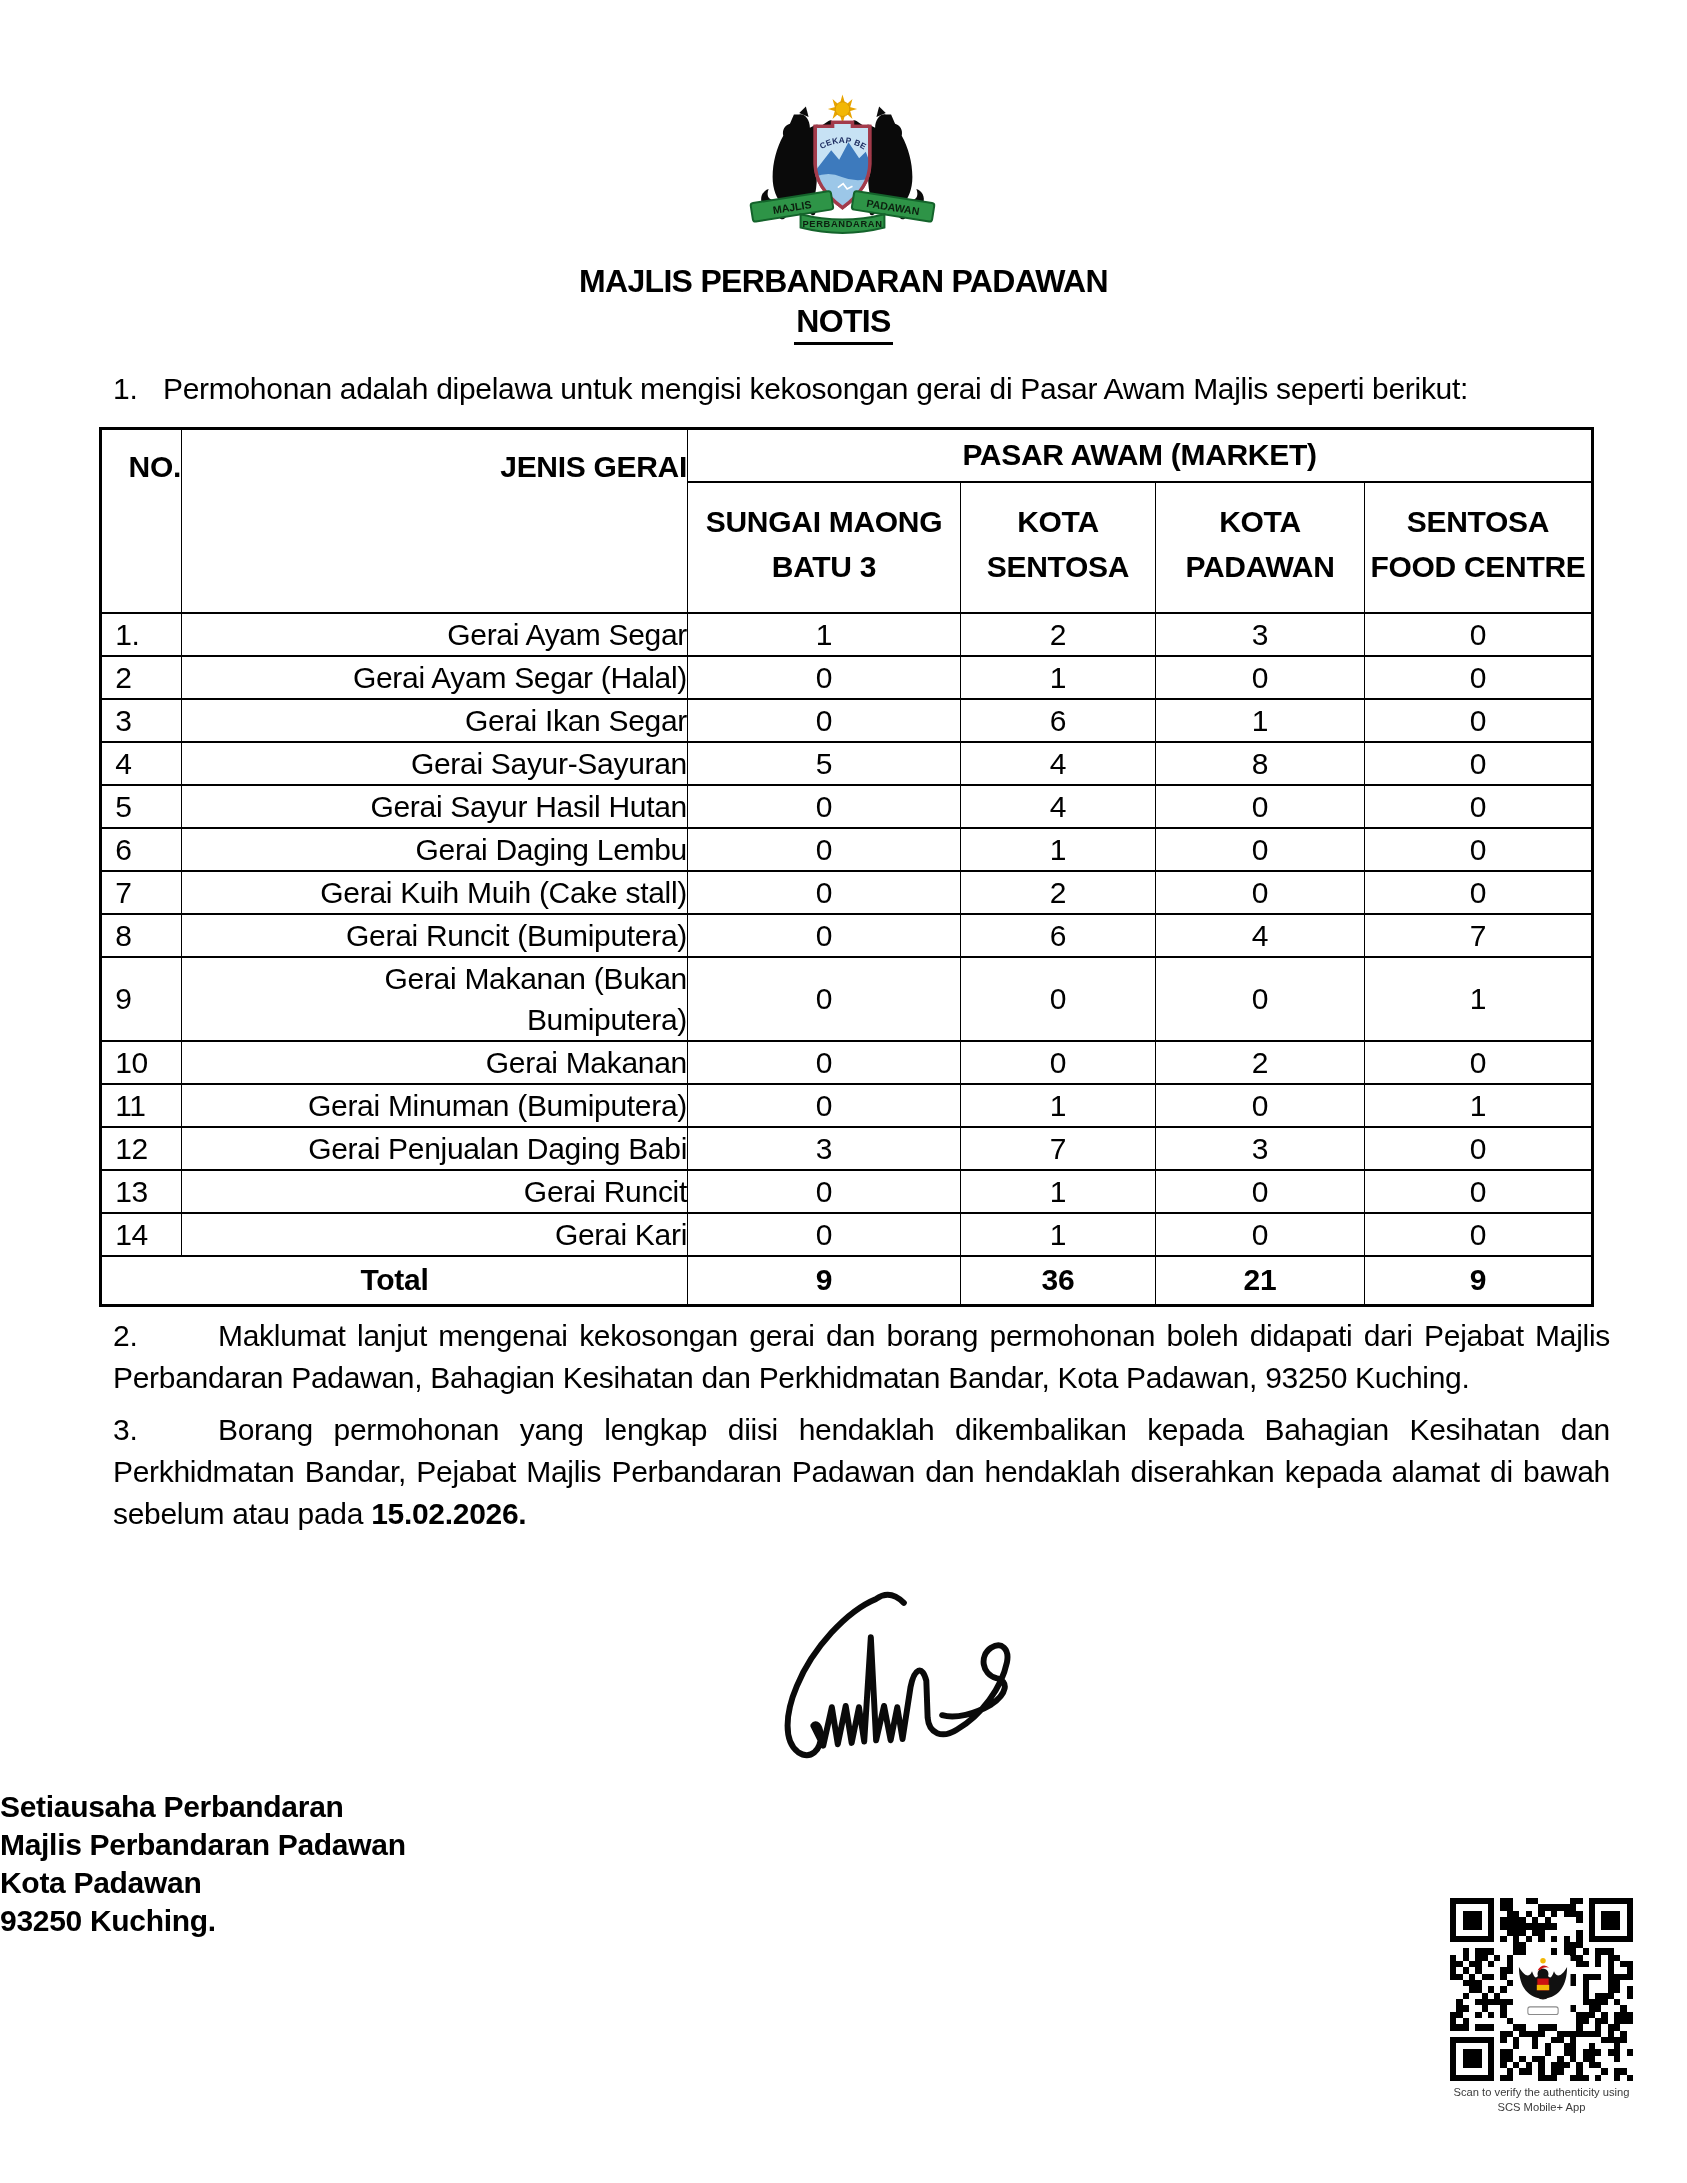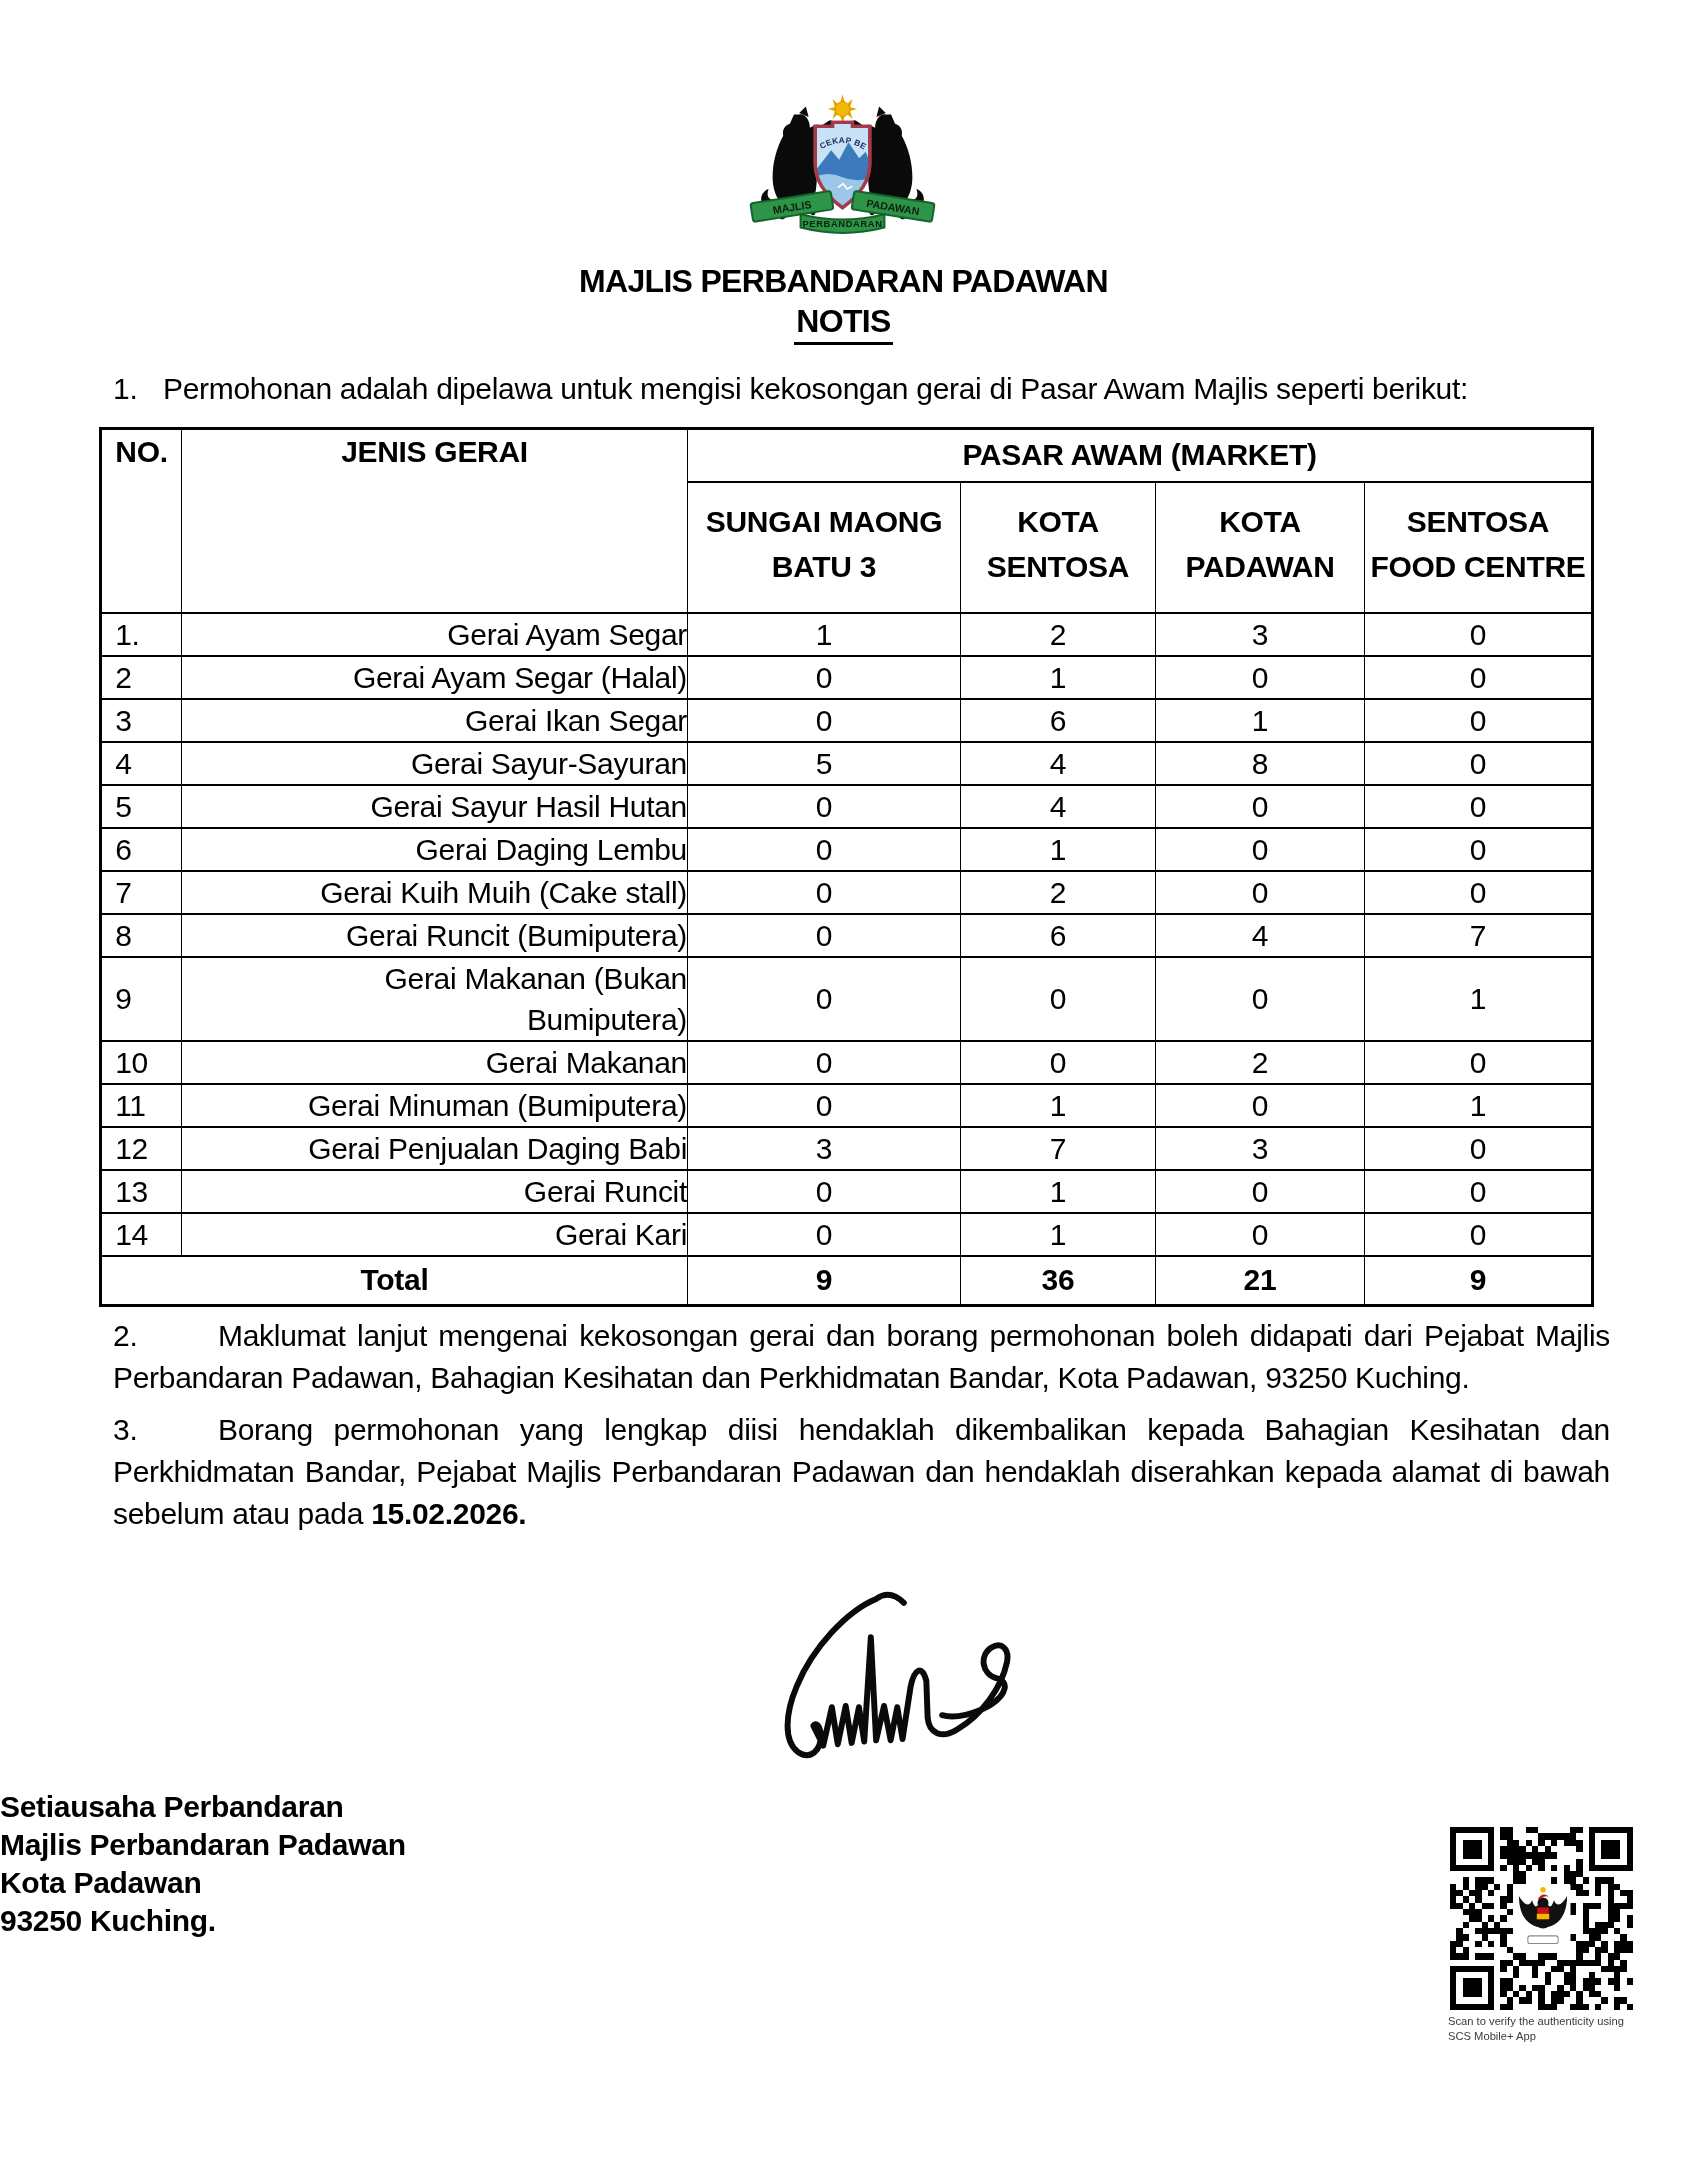--- a/index.html
+++ b/index.html
@@ -31,39 +31,39 @@
   .stall-table {
     position:absolute; left:99px; top:427px; width:1492px;
     border-collapse:collapse; table-layout:fixed;
     font-size:30px; letter-spacing:-0.3px;
   }
   .stall-table td, .stall-table th {
     border:2px solid #000; border-left-width:1.3px; border-right-width:1.3px;
     vertical-align:middle; overflow:hidden;
   }
   .stall-table { border:3.3px solid #000; }
-  th.h-no, th.h-jenis { vertical-align:top; text-align:center; padding-top:5px; font-weight:bold; }
+  th.h-no, th.h-jenis { vertical-align:top; text-align:right; padding-top:20px; font-weight:bold; }
   th.h-group { height:53px; text-align:center; font-weight:bold; }
   td.c-market {
     height:131px; vertical-align:top; text-align:center; font-weight:bold;
     line-height:45px; padding-top:16px;
   }
   tr.data-row td { height:41px; line-height:41px; }
   td.c-no   { text-align:left; padding-left:13.2px; }
   td.c-jenis{ text-align:right; padding-left:16px; white-space:pre-line; line-height:41px; }
   td.c-val  { text-align:center; }
   tr.total-row td { height:50px; font-weight:bold; text-align:center; }
   
   .signature { position:absolute; left:724px; top:1587px; width:291px; height:185px; }
   .address-block {
     position:absolute; left:0; top:1788px; width:100%;
     font-weight:bold; font-size:30px; line-height:38px; letter-spacing:-0.3px;
   }
   
-  .qr-block { position:absolute; left:1448px; top:1827px; width:187px; }
+  .qr-block { position:absolute; left:1448px; top:1898px; width:187px; text-align:center; }
   .qr-box { position:relative; width:183px; height:183px; margin:0 auto; }
   .qr-box svg.qr { position:absolute; left:0; top:0; }
   .qr-crest { position:absolute; left:65px; top:58px; width:56px; height:66px; }
   .qr-caption { margin-top:4px; font-size:11.2px; line-height:14.6px; color:#3b3b3b; letter-spacing:0; }
 </style>
 </head>
 <body>
 
 <div class="page">
 

